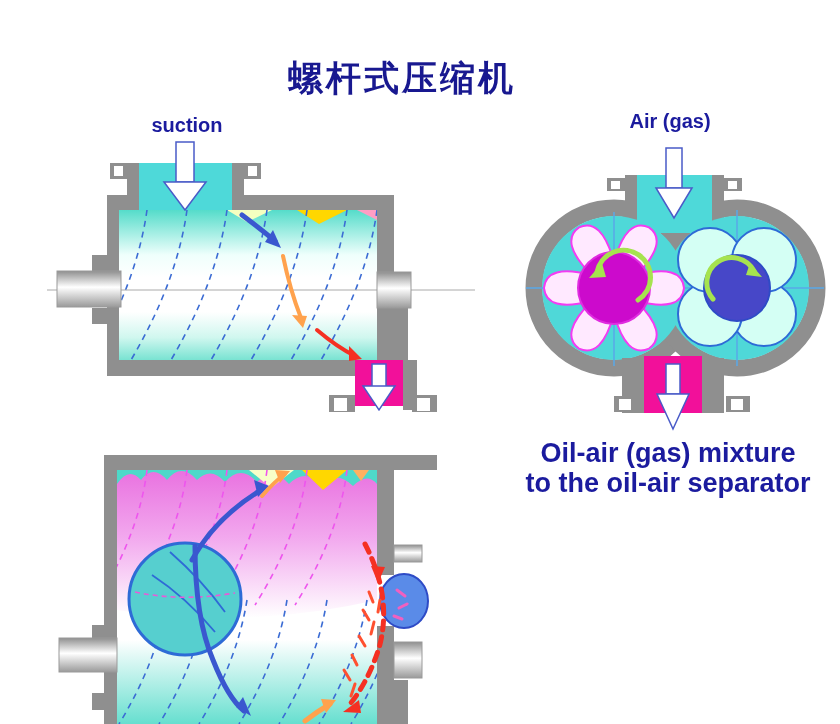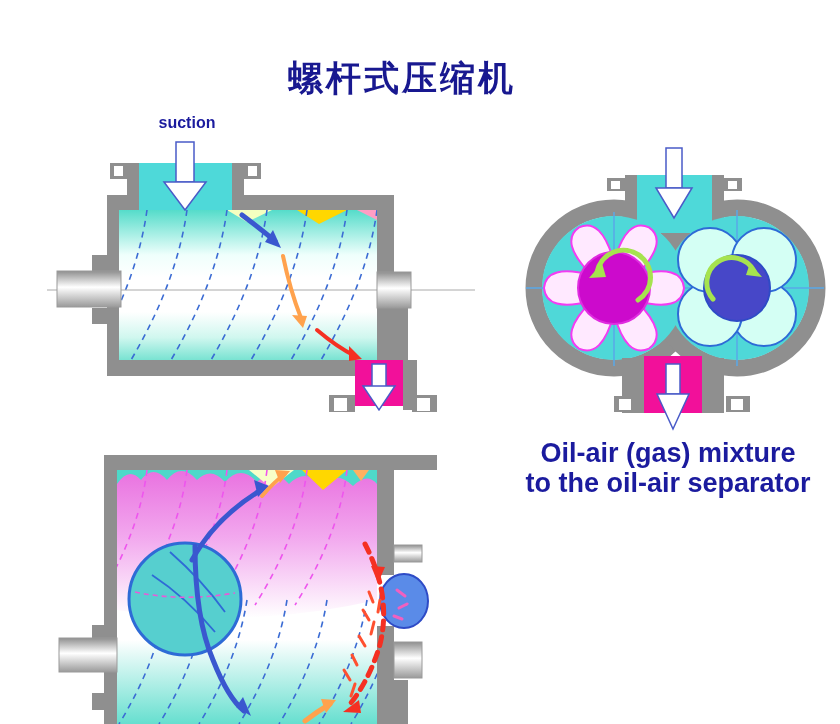--- a/index.html
+++ b/index.html
@@ -1,30 +1,31 @@
 <!DOCTYPE html>
 <html><head>
 <meta charset="utf-8">
 <style>
   html,body{margin:0;padding:0;background:#fff;}
   .stage{position:relative;width:840px;height:724px;background:#ffffff;overflow:hidden;
          font-family:"Liberation Sans", sans-serif;margin-left:12px;}
   .lbl{position:absolute;color:#1b1b9e;font-weight:bold;text-align:center;white-space:nowrap;}
   .title{font-size:35px;letter-spacing:3px;color:#181890;}
-  .small-lbl{font-size:16px;}
+  .small-lbl{font-size:20px;}
   .cap{font-size:27px;}
   svg{position:absolute;}
 </style>
 </head>
 <body>
 
 <div class="stage">
 
   <div class="lbl title" style="left:240px;top:55px;width:300px;">螺杆式压缩机</div>
   <div class="lbl small-lbl" style="left:100px;top:114px;width:150px;">suction</div>
+  <div class="lbl small-lbl" style="left:588px;top:110px;width:140px;">Air (gas)</div>
   <div class="lbl cap" style="left:478px;top:438px;width:356px;">Oil-air (gas) mixture</div>
   <div class="lbl cap" style="left:478px;top:468px;width:356px;">to the oil-air separator</div>
 
   <svg style="left:35px;top:118px;" width="430" height="335" viewBox="0 0 430 335">
     <defs>
       <linearGradient id="g-int1" x1="0" y1="0" x2="0" y2="1">
         <stop offset="0" stop-color="#55dcca"></stop>
           <stop offset="0.30" stop-color="#effffc"></stop>
         <stop offset="0.45" stop-color="#ffffff"></stop>
           <stop offset="0.68" stop-color="#ffffff"></stop>

